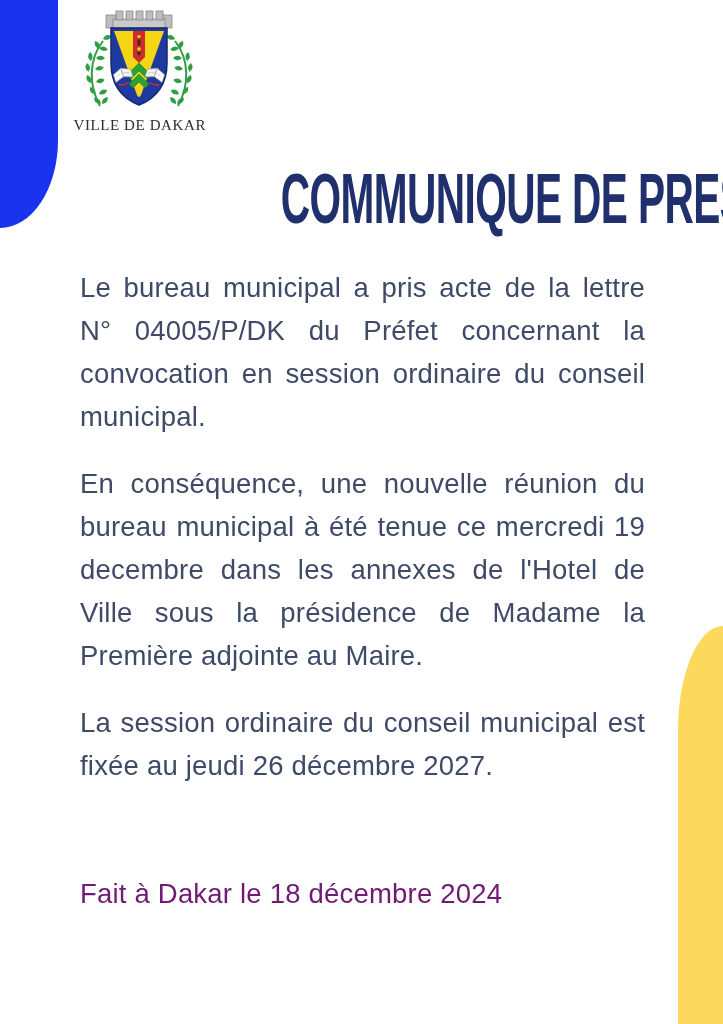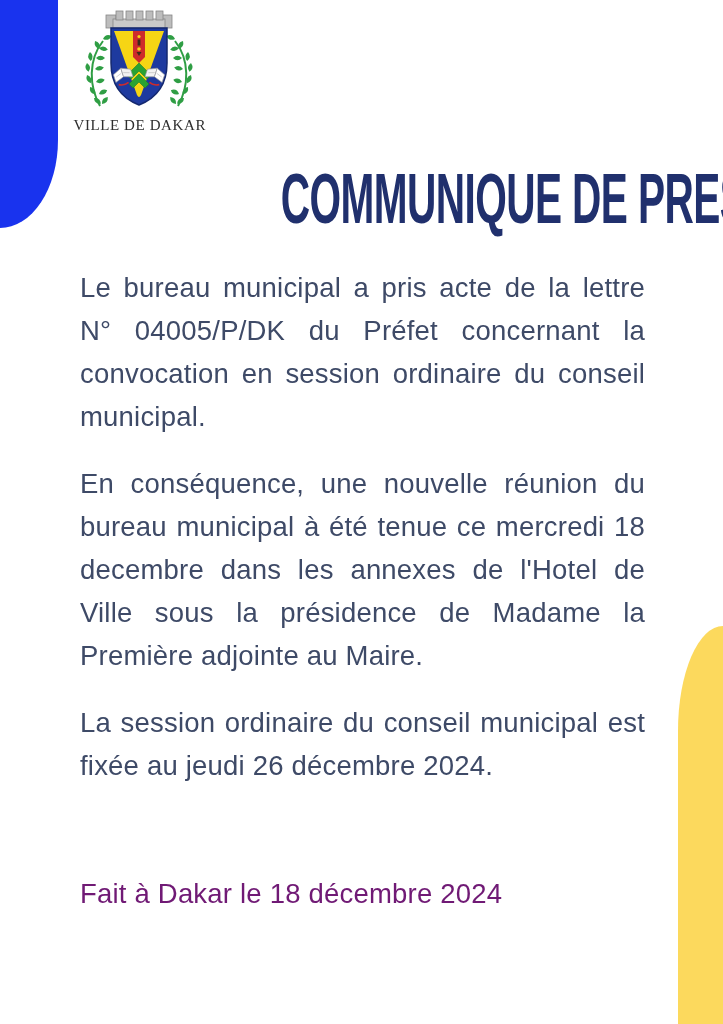--- a/index.html
+++ b/index.html
@@ -145,20 +145,20 @@
     </svg>
     <div class="logo-caption">VILLE DE DAKAR</div>
   </header>
 
   <div class="title-wrap">
     <h1 class="title" style="margin:0">COMMUNIQUE DE PRESSE</h1>
   </div>
 
   <main class="content">
     <p>Le bureau municipal a pris acte de la lettre N° 04005/P/DK du Préfet concernant la convocation en session ordinaire du conseil municipal.</p>
-    <p>En conséquence, une nouvelle réunion du bureau municipal à été tenue ce mercredi 18 decembre dans les annexes de l'Hotel de Ville sous la présidence de Madame la Première adjointe au Maire.</p>
-    <p>La session ordinaire du conseil municipal est fixée au jeudi 26 décembre 2024.</p>
+    <p>En conséquence, une nouvelle réunion du bureau municipal à été tenue ce mercredi 19 decembre dans les annexes de l'Hotel de Ville sous la présidence de Madame la Première adjointe au Maire.</p>
+    <p>La session ordinaire du conseil municipal est fixée au jeudi 26 décembre 2027.</p>
   </main>
 
   <p class="dateline">Fait à Dakar le 18 décembre 2024</p>
 
 
 </div>
 
 </body></html>

